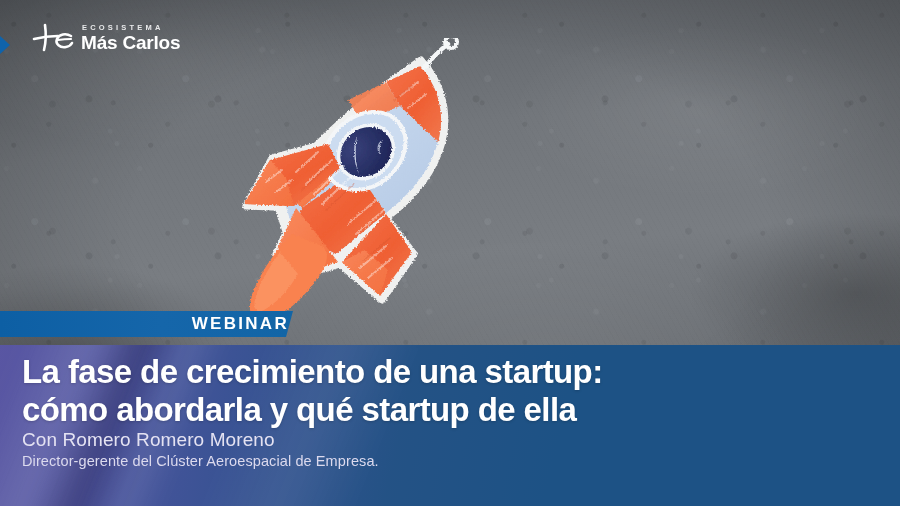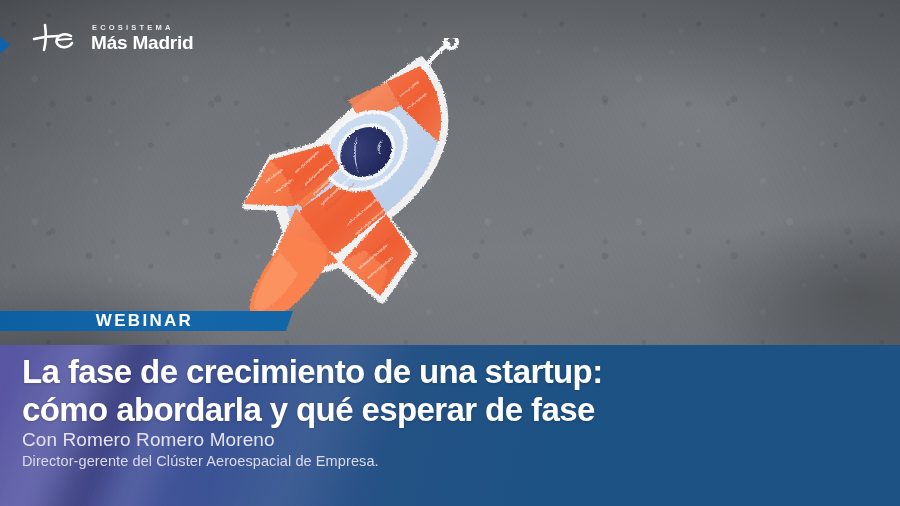--- a/index.html
+++ b/index.html
@@ -62,38 +62,38 @@
     filter:blur(6px); opacity:.75;
   }
 
   
   .rocket{ position:absolute; left:236px; top:38px; width:270px; height:290px; }
 
   
   .arrow{ position:absolute; left:-22px; top:16px; width:60px; height:58px; }
 
   
-  .logo{ position:absolute; left:32px; top:22px; display:flex; align-items:center; gap:17px; }
+  .logo{ position:absolute; left:32px; top:22px; display:flex; align-items:center; gap:7px; }
   .logo-mark{ width:42px; height:32px; flex:0 0 auto; }
   .logo-text{ display:flex; flex-direction:column; line-height:1; }
   .logo-eyebrow{
     font-size:7.5px; letter-spacing:3.2px; color:#e8e9ea;
     font-weight:600; margin:0 0 2px 1px;
   }
   .logo-name{
     font-size:19px; font-weight:700; color:#ffffff;
     letter-spacing:-.2px;
   }
 
   
   .webinar{
-    position:absolute; left:0; top:311px; width:293px; height:20px;
+    position:absolute; left:0; top:311px; width:293px; height:26px;
     background:linear-gradient(90deg,#0d5fa4 0%,#1566aa 55%,#1265a6 100%);
     clip-path:polygon(0 0, 100% 0, calc(100% - 7px) 100%, 0 100%);
-    display:flex; align-items:center; justify-content:center;
+    display:flex; align-items:center; justify-content:flex-end;
   }
   .webinar span{
     color:#fff; font-weight:700; font-size:17px; letter-spacing:2.3px;
     padding-right:4px;
   }
 
   
   .banner{
     position:absolute; left:0; top:345px; width:900px; height:161px;
     background:
@@ -267,36 +267,36 @@
     <svg class="logo-mark" viewBox="0 0 42 32">
       <g stroke="#ffffff" fill="none" stroke-linecap="round">
         <path d="M2 17 C10 15 19 14 26 14" stroke-width="2.6"></path>
         <path d="M13 3 C14 10 14 20 12 28" stroke-width="2.6"></path>
         <path d="M39 14 C34 11 27 12 25 17 C23 22 28 26 34 25 C37 24.5 39 23 40 21" stroke-width="2.6"></path>
         <path d="M26 18 C30 17.4 35 17 39 17" stroke-width="2.2"></path>
       </g>
     </svg>
     <div class="logo-text">
       <div class="logo-eyebrow">ECOSISTEMA</div>
-      <div class="logo-name">Más Madrid</div>
+      <div class="logo-name">Más Carlos</div>
     </div>
   </div>
 
   <div class="webinar">
     <span>WEBINAR</span>
   </div>
 
   <div class="banner">
     <div class="dark"></div>
     <div class="streak s1"></div>
     <div class="streak s2"></div>
     <div class="streak s3"></div>
 
     <div class="title">
       <span class="l1">La fase de crecimiento de una startup:</span>
-      <span class="l2">cómo abordarla y qué esperar de fase</span>
+      <span class="l2">cómo abordarla y qué startup de ella</span>
     </div>
 
     <div class="presenter">Con Romero Romero Moreno</div>
     <div class="role">Director-gerente del Clúster Aeroespacial de Empresa.</div>
   </div>
 
 </div>
 
 </body></html>

